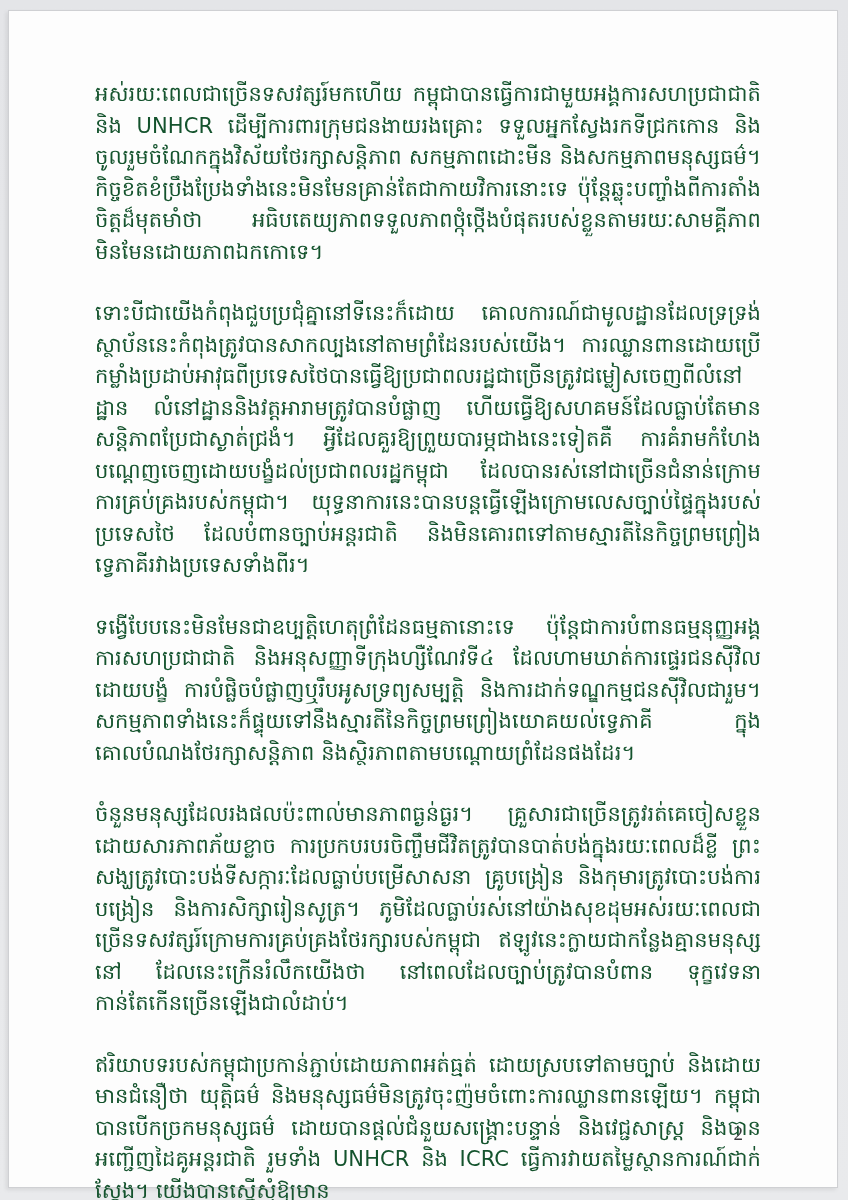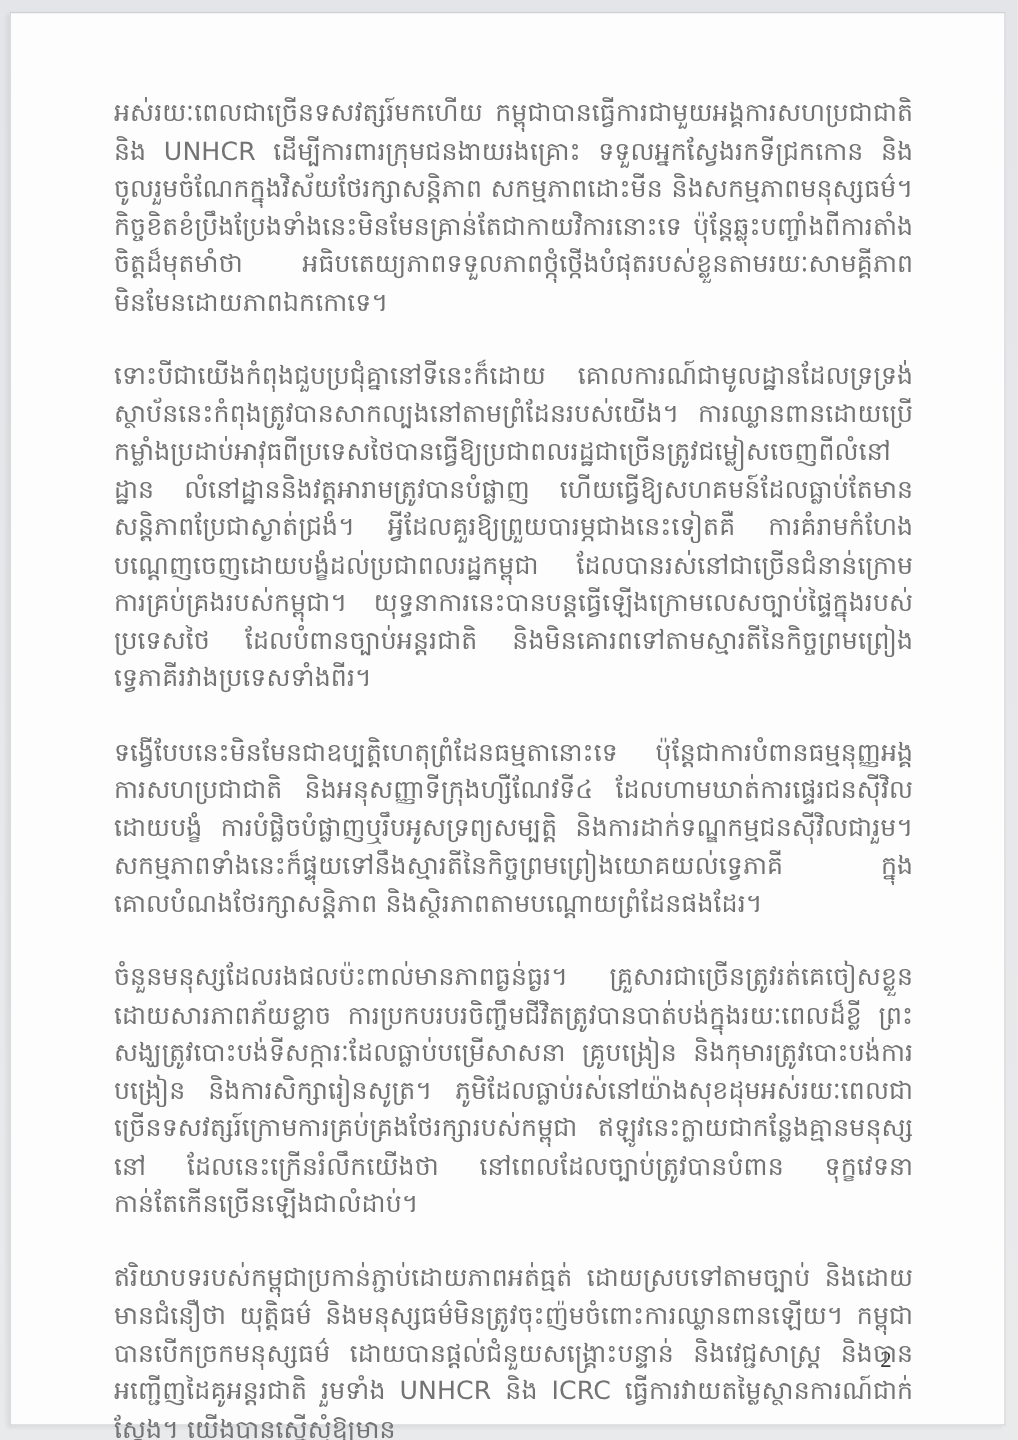--- a/index.html
+++ b/index.html
@@ -35,21 +35,21 @@
     right: 0;
     bottom: 0;
     padding: 68px 76px 0 86px;
     box-sizing: border-box;
   }
   .body-text p {
     margin: 0 0 30px 0;
     font-size: 21px;
     line-height: 31.5px;
     text-align: justify;
-    color: #737373;
+    color: #14532d;
     letter-spacing: 0.1px;
     word-break: break-word;
   }
   .page-number {
     position: absolute;
     right: 94px;
     bottom: 42px;
     font-size: 19px;
     color: #3a3a3e;
     font-family: "Liberation Serif", "DejaVu Serif", serif;

